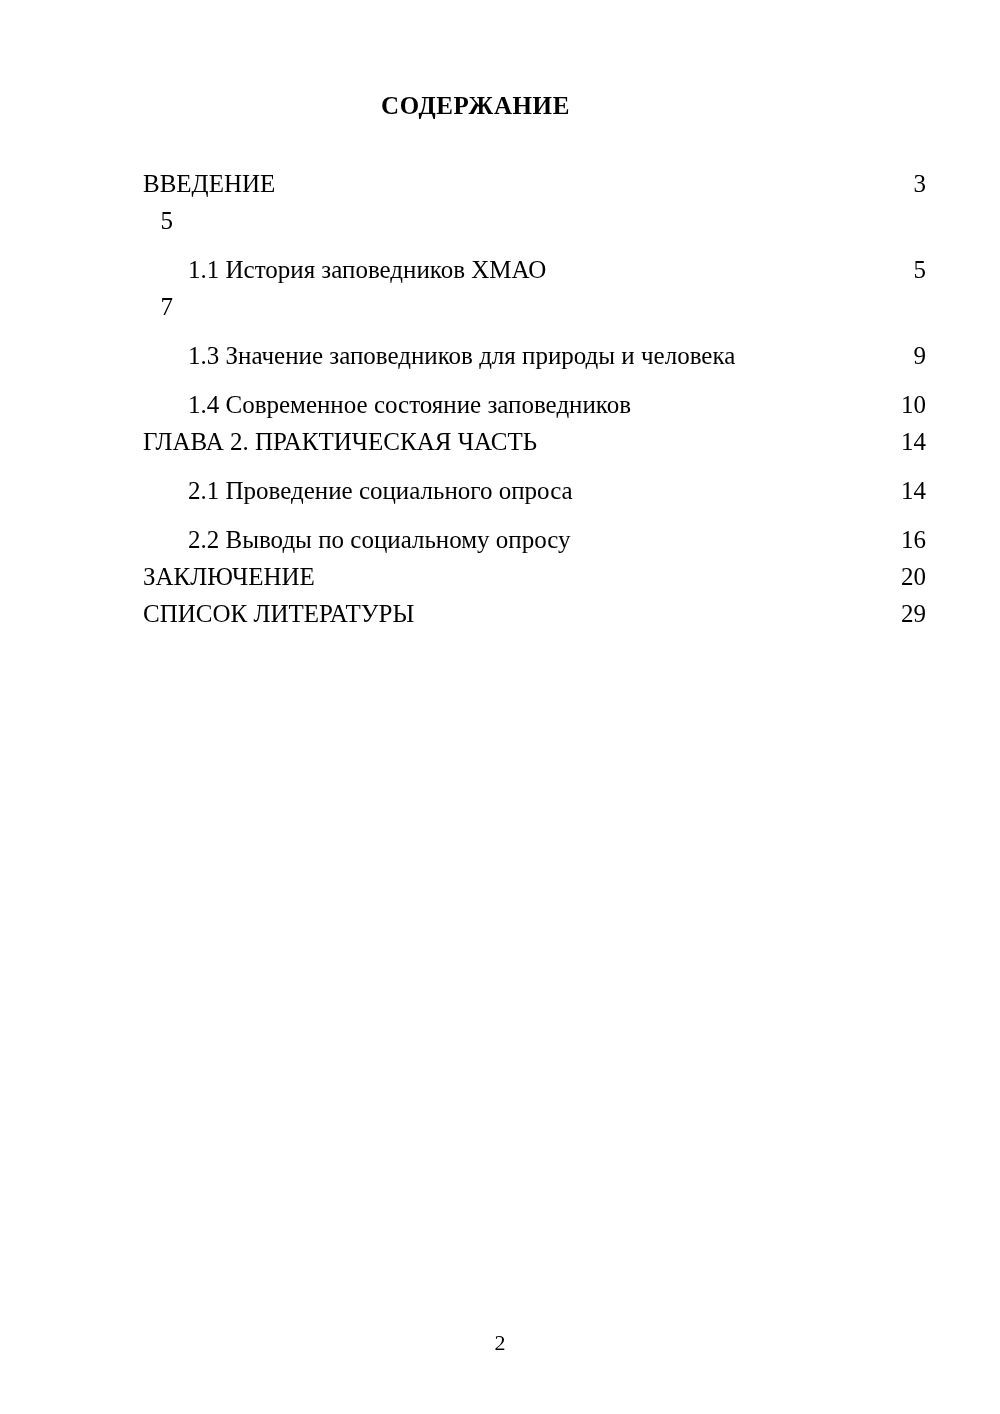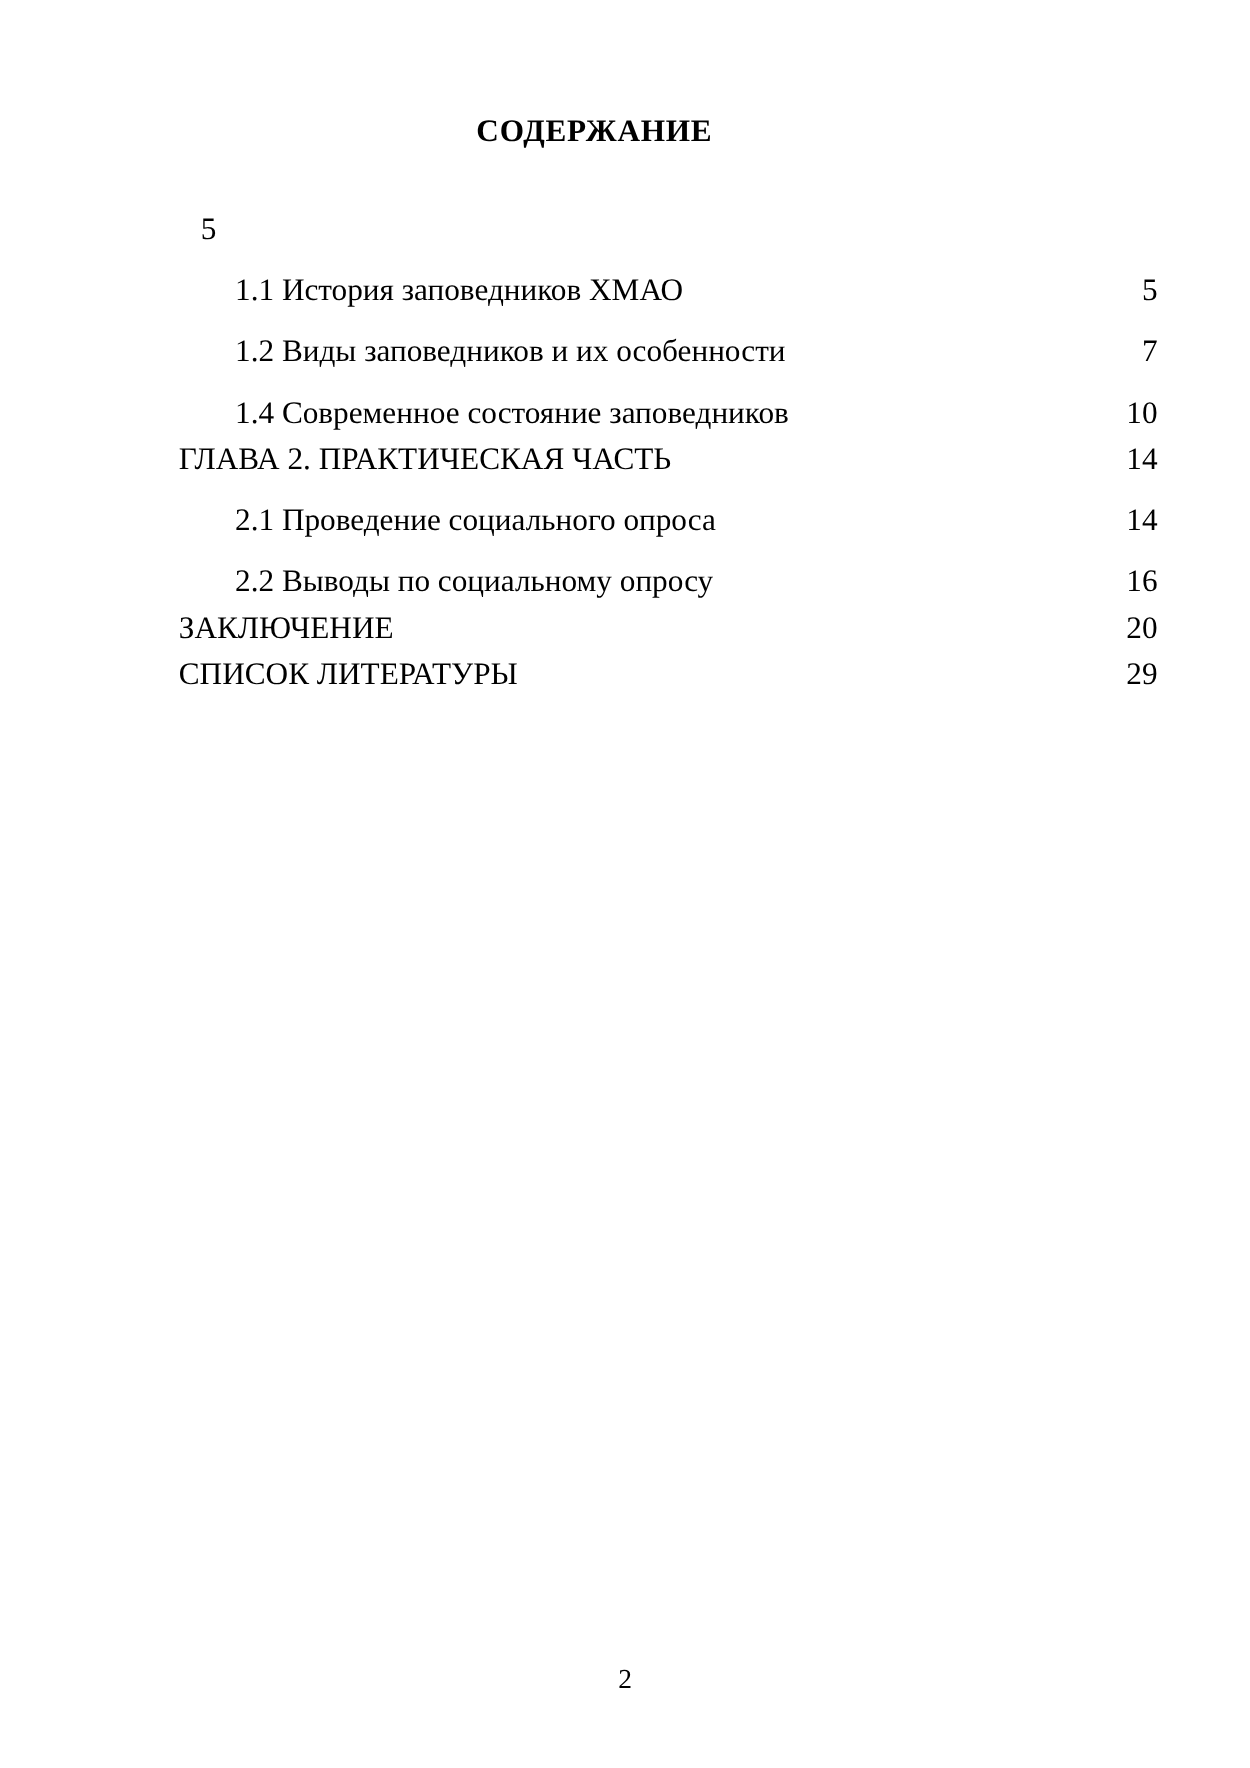--- a/index.html
+++ b/index.html
@@ -70,35 +70,42 @@
 </style>
 </head>
 <body>
 
 <div class="page">
 
   <div class="doc-title">СОДЕРЖАНИЕ</div>
 
   <div class="toc">
 
+    <div class="toc-row level-1">
+      <span class="label">ВВЕДЕНИЕ</span>
+      <span class="page-num">3</span>
+    </div>
 
     <div class="toc-row level-1">
       <span class="page-num">5</span>
     </div>
 
     <div class="toc-row level-2">
       <span class="label">1.1 История заповедников ХМАО</span>
       <span class="page-num">5</span>
     </div>
 
     <div class="toc-row level-2">
-      <span class="label">1.2 Виды заповедников и их особенности</span>
       <span class="page-num">7</span>
     </div>
 
+    <div class="toc-row level-2">
+      <span class="label">1.3 Значение заповедников для природы и человека</span>
+      <span class="page-num">9</span>
+    </div>
 
     <div class="toc-row level-2">
       <span class="label">1.4 Современное состояние заповедников</span>
       <span class="page-num">10</span>
     </div>
 
     <div class="toc-row level-1">
       <span class="label">ГЛАВА 2. ПРАКТИЧЕСКАЯ ЧАСТЬ</span>
       <span class="page-num">14</span>
     </div>

